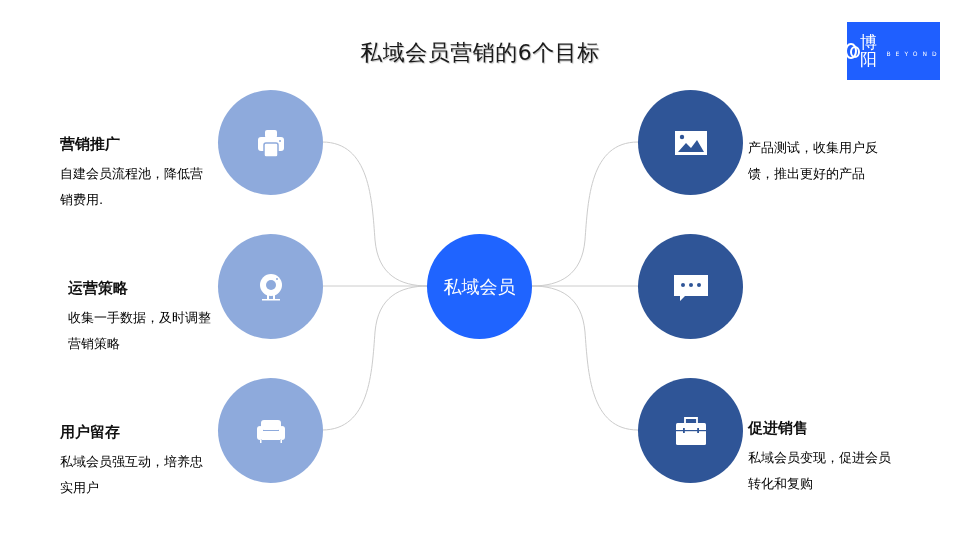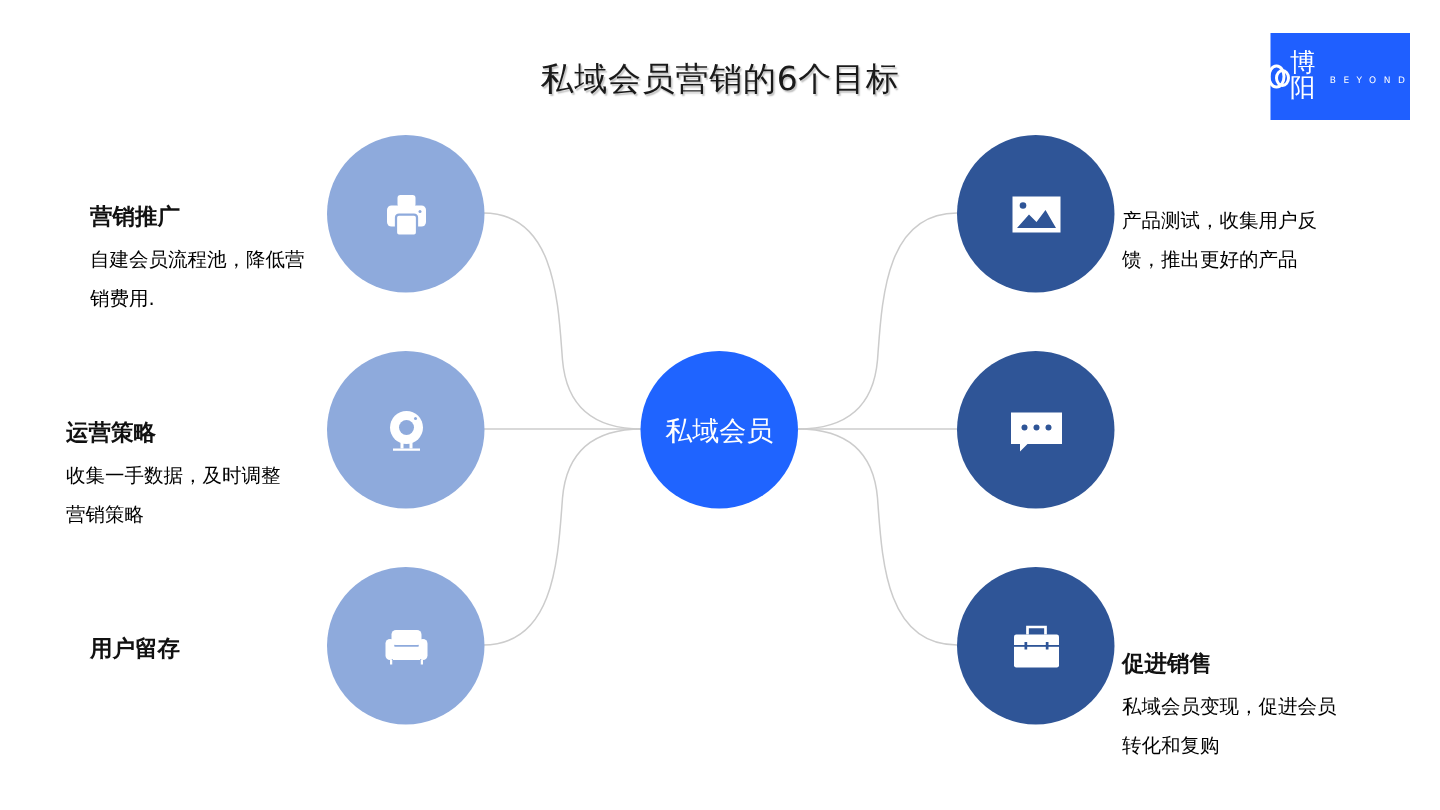--- a/index.html
+++ b/index.html
@@ -126,29 +126,30 @@
     <rect x="3" y="17" width="30" height="1.2" fill="#2f5597"></rect>
     <rect x="10" y="15" width="1.8" height="5" fill="#2f5597"></rect>
     <rect x="24.2" y="15" width="1.8" height="5" fill="#2f5597"></rect>
   </svg>
 </div>
 
 <div class="item" style="left:60px; top:135px;">
   <h3>营销推广</h3>
   <p>自建会员流程池，降低营销费用.</p>
 </div>
-<div class="item" style="left:44px; top:279px;">
+<div class="item" style="left:68px; top:279px;">
   <h3>运营策略</h3>
   <p>收集一手数据，及时调整营销策略</p>
 </div>
 <div class="item" style="left:60px; top:423px;">
   <h3>用户留存</h3>
+  <p>私域会员强互动，培养忠实用户</p>
 </div>
 
 <div class="item" style="left:748px; top:135px;">
   <p>产品测试，收集用户反馈，推出更好的产品</p>
 </div>
 <div class="item" style="left:748px; top:279px;">
 </div>
-<div class="item" style="left:748px; top:433px;">
+<div class="item" style="left:748px; top:419px;">
   <h3>促进销售</h3>
   <p>私域会员变现，促进会员转化和复购</p>
 </div>
 
 </body></html>

